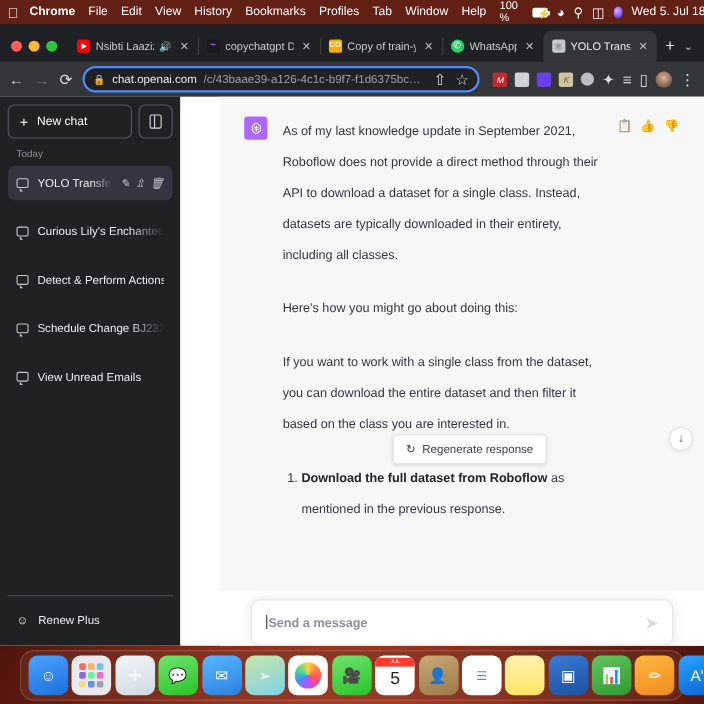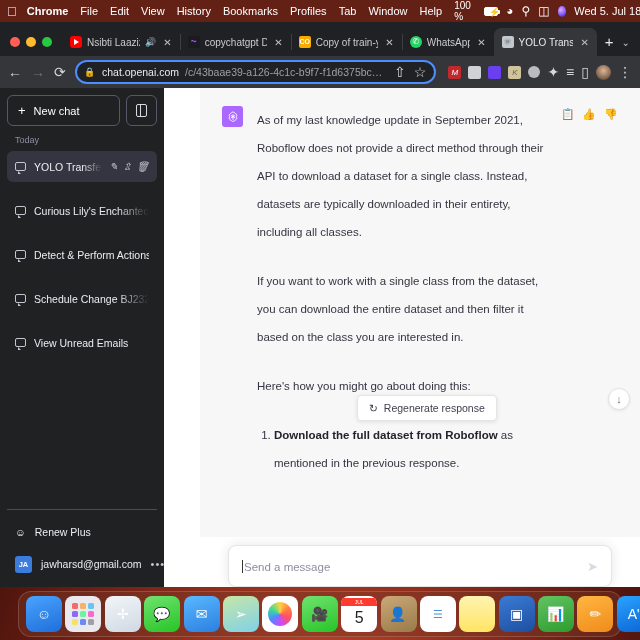--- a/index.html
+++ b/index.html
@@ -224,21 +224,21 @@
   .scrolldown {
     position: absolute; right: 10px; top: 300px;
     width: 22px; height: 22px; border-radius: 50%;
     border: 1px solid #e3e3e3; background: #fff; color: #6e6e80;
     display: flex; align-items: center; justify-content: center; font-size: 11px;
     box-shadow: 0 1px 3px rgba(0,0,0,.08);
   }
 
   .composer-wrap {
     background: #fff; padding: 8px 28px 0 28px;
-    display: flex; flex-direction: column; align-items: center;
+    display: flex; flex-direction: column; align-items: center; font-weight: bold;
   }
   .composer {
     width: 100%; height: 42px; background: #fff;
     border: 1px solid #e5e5e5; border-radius: 8px;
     box-shadow: 0 0 12px rgba(0,0,0,.10);
     display: flex; align-items: center; padding: 0 13px;
   }
   .composer-input { flex: 1; font-size: 11.5px; color: #8e8ea0; position: relative; }
   .caret {
     display: inline-block; width: 1px; height: 13px; background: #333;
@@ -439,41 +439,36 @@
             <span class="bubble-glyph"></span>
             <span class="chat-label">View Unread Emails</span>
           </div>
         </div>
 
         <div class="sb-bottom">
           <div class="sb-row">
             <span>☺</span>
             <span>Renew Plus</span>
           </div>
-          <div class="sb-row">
-            <span class="user-avatar">JA</span>
-            <span>jawharsd@gmail.com</span>
-            <span class="dots">•••</span>
-          </div>
         </div>
       </div>
 
       <div class="main">
         <div class="thread">
           <div class="msg">
             <span class="gpt-avatar">
               <svg width="14" height="14" viewBox="0 0 24 24" fill="none" stroke="#fff" stroke-width="1.6">
                 <path d="M12 3.5c2 0 3.4 1.3 3.7 2.6 1.4.2 2.8 1.5 2.8 3.2 0 .9-.3 1.6-.8 2.2.5.6.8 1.4.8 2.3 0 1.7-1.4 3-2.8 3.2-.3 1.3-1.7 2.5-3.7 2.5s-3.4-1.2-3.7-2.5C6.9 16.8 5.5 15.5 5.5 13.8c0-.9.3-1.7.8-2.3-.5-.6-.8-1.3-.8-2.2 0-1.7 1.4-3 2.8-3.2C8.6 4.8 10 3.5 12 3.5z"></path>
                 <path d="M12 7v10M8.2 9.2l7.6 4.4M15.8 9.2l-7.6 4.4"></path>
               </svg>
             </span>
             <div class="msg-body">
               <p>As of my last knowledge update in September 2021, Roboflow does not provide a direct method through their API to download a dataset for a single class. Instead, datasets are typically downloaded in their entirety, including all classes.</p>
+              <p>Here's how you might go about doing this:</p>
               <p>If you want to work with a single class from the dataset, you can download the entire dataset and then filter it based on the class you are interested in.</p>
-              <p>Here's how you might go about doing this:</p>
               <ol class="msg-list">
                 <li>
                   <b>Download the full dataset from Roboflow</b><span> as mentioned in the previous response.</span>
                 </li>
               </ol>
             </div>
             <div class="msg-actions">
               <span>📋</span>
               <span>👍</span>
               <span>👎</span>

